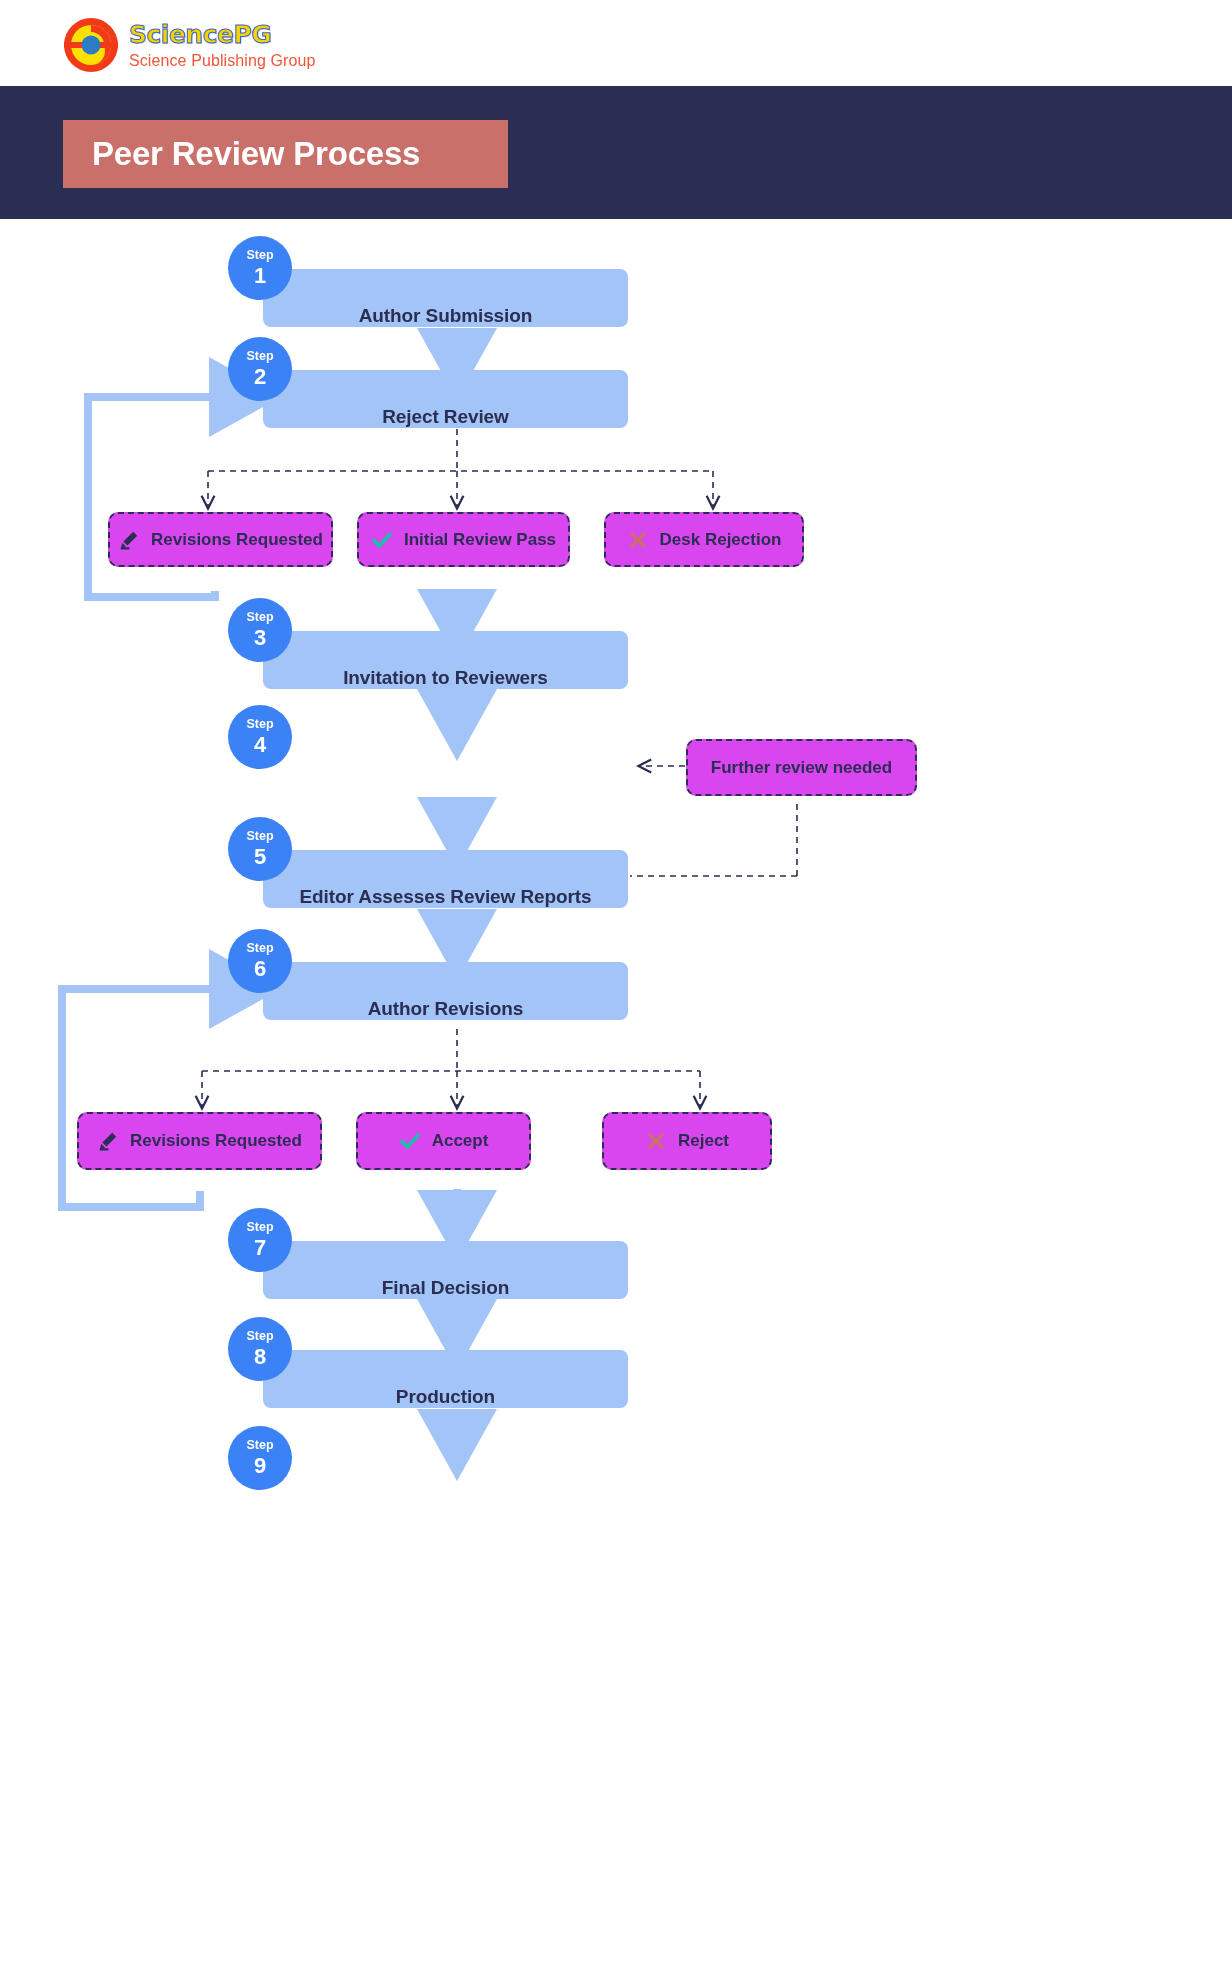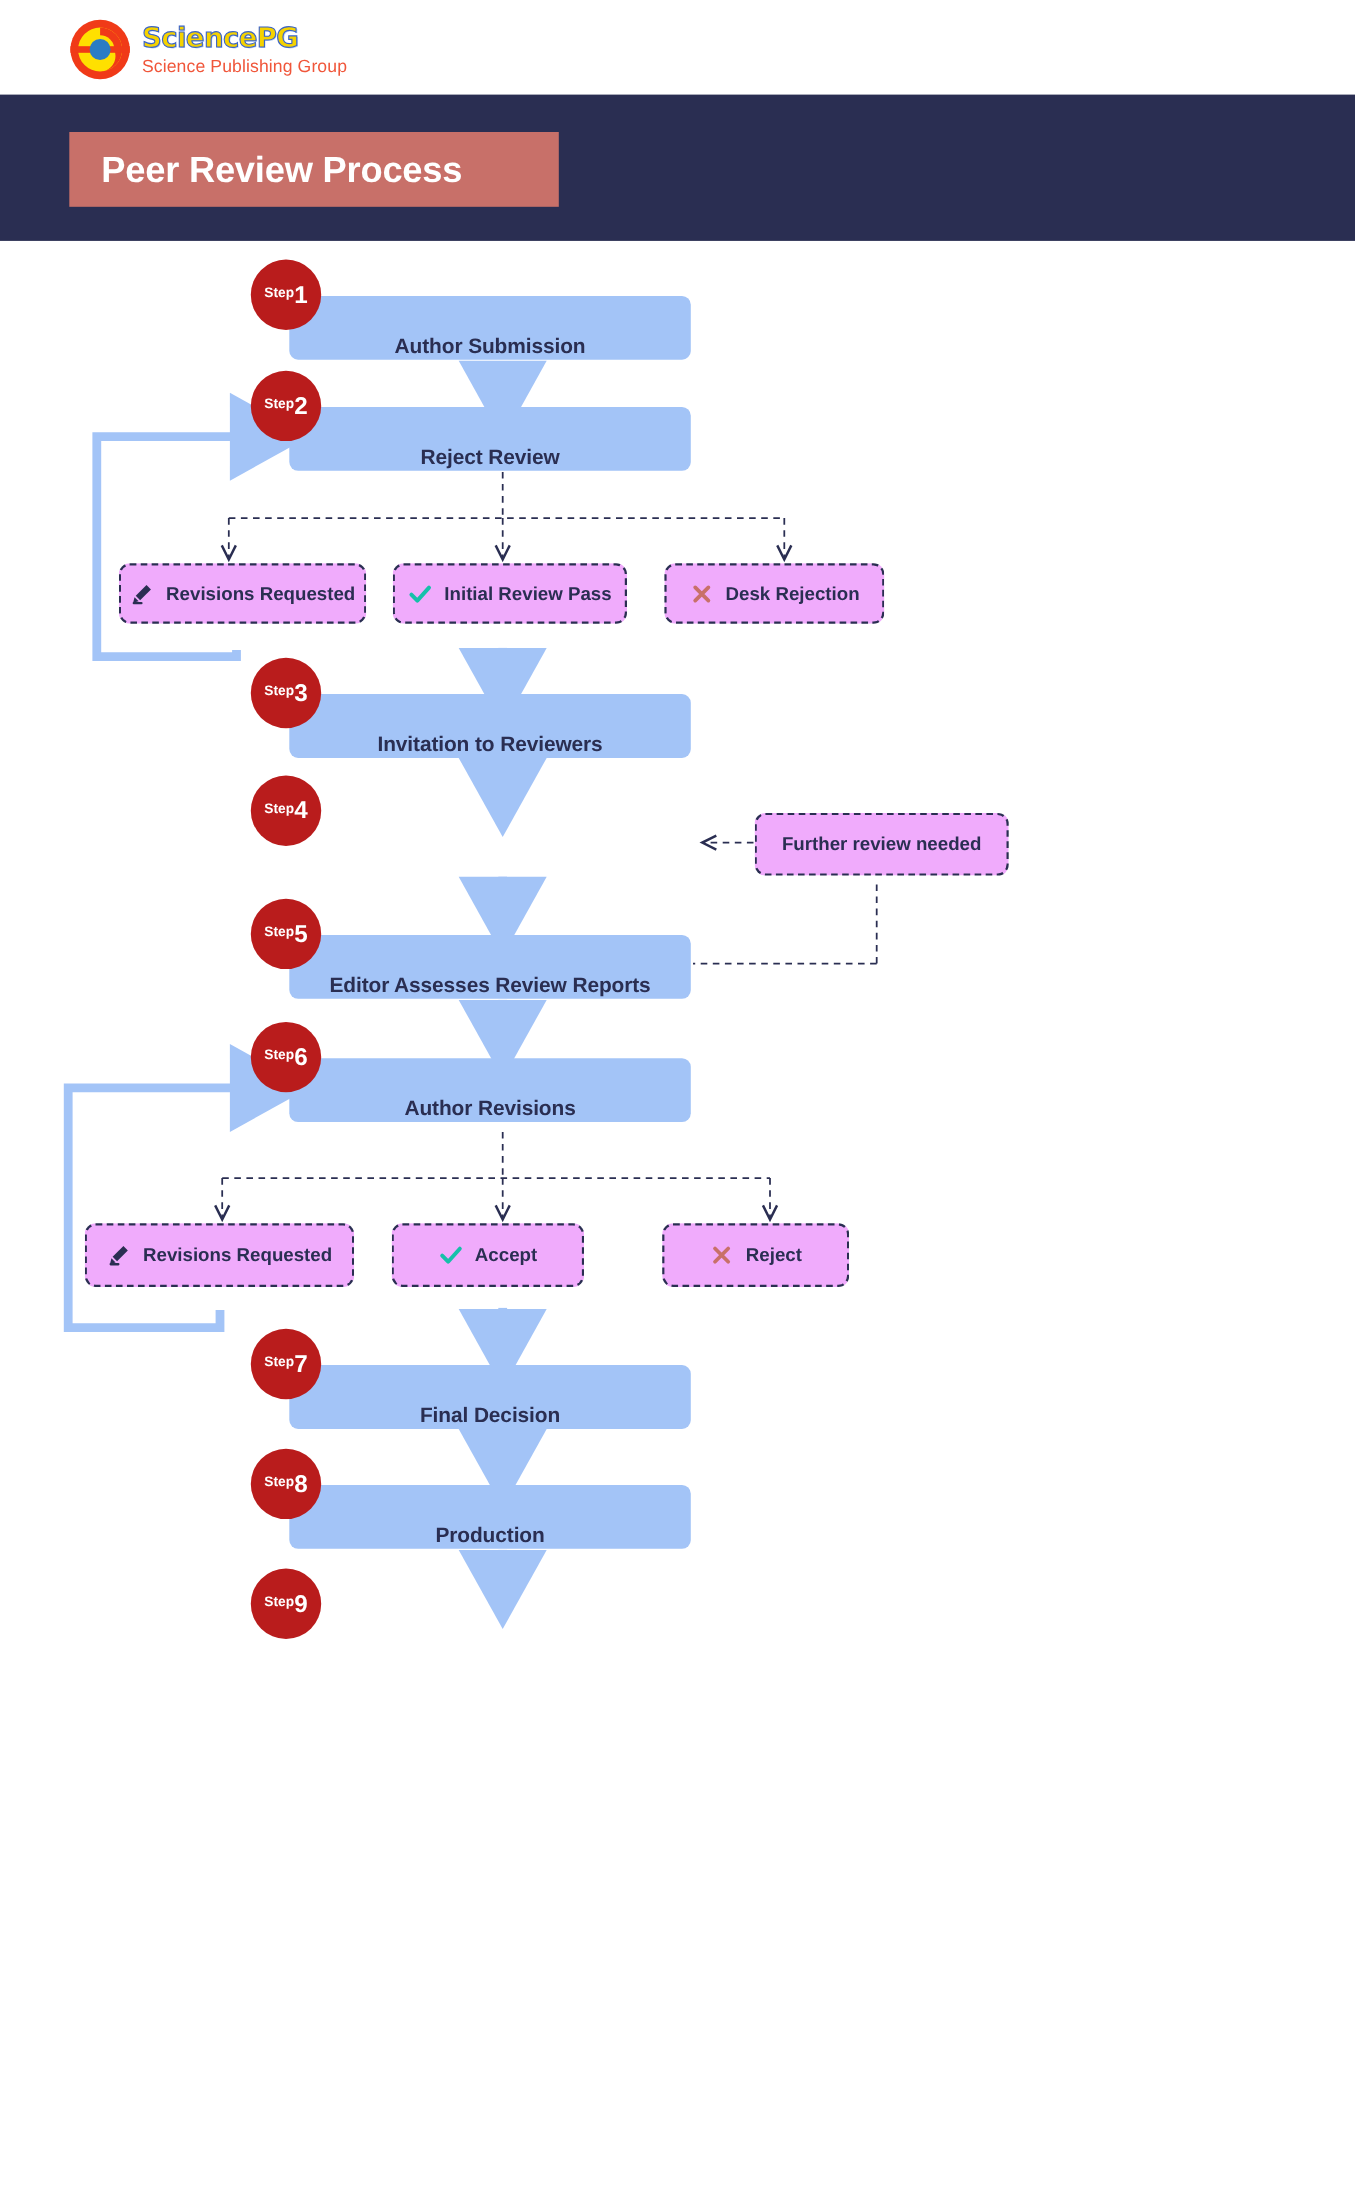--- a/index.html
+++ b/index.html
@@ -35,31 +35,31 @@
   
   .pbox {
     position:absolute; background:#A3C4F7; border-radius:8px;
     display:flex; align-items:flex-end; justify-content:center;
     color:#2A2E52; font-size:19px; font-weight:bold; letter-spacing:-0.1px;
     text-align:center;
   }
   
   .badge {
     position:absolute; width:64px; height:64px; border-radius:50%;
-    background:#b91c1c; color:#ffffff;
-    display:flex; flex-direction:row; align-items:center; justify-content:center;
+    background:#3b82f6; color:#ffffff;
+    display:flex; flex-direction:column; align-items:center; justify-content:center;
     line-height:1;
   }
   .badge .bl { font-size:12.5px; font-weight:bold; margin-bottom:3px; }
   .badge .bn { font-size:22px; font-weight:bold; }
 
   
   .dbox {
     position:absolute; border:2.5px dashed #2A2E52; border-radius:10px;
-    background:#f0abfc; display:flex; align-items:center; justify-content:center;
+    background:#d946ef; display:flex; align-items:center; justify-content:center;
     gap:11px; color:#2A2E52; font-size:17px; font-weight:bold;
   }
   .dbox.plain { justify-content:center; }
   .dicon { display:inline-flex; align-items:center; justify-content:center; width:22px; height:22px; flex:0 0 auto; }
 </style>
 </head>
 <body>
 
 <div id="logo-area">
   <span class="logo-mark">

